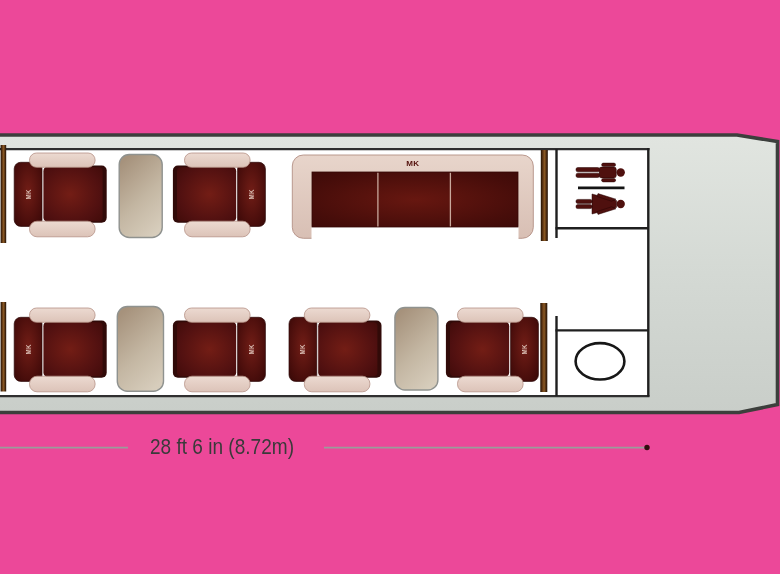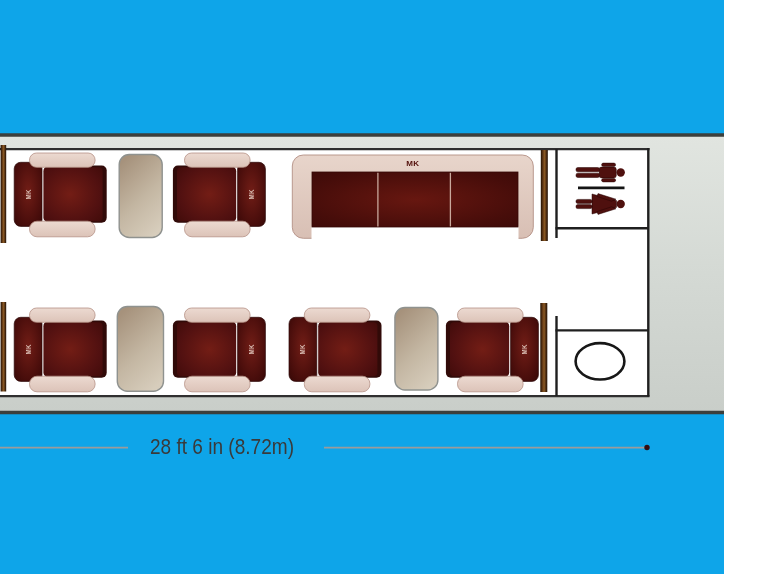--- a/index.html
+++ b/index.html
@@ -1,16 +1,16 @@
 <!DOCTYPE html>
 <html><head>
 <meta charset="utf-8">
 <style>
 html,body{margin:0;padding:0;background:#fff;}
-#page{position:relative;width:724px;height:574px;background:#0ea5e9;overflow:hidden;font-family:"Liberation Sans",sans-serif;}
+#page{position:relative;width:780px;height:574px;background:#ec4899;overflow:hidden;font-family:"Liberation Sans",sans-serif;}
 </style>
 </head>
 <body>
 <div id="page">
 <svg width="780" height="574" viewBox="0 0 780 574">
 <defs>
 <linearGradient id="gBody" x1="0" y1="0" x2="0" y2="1">
 <stop offset="0" stop-color="#e1e5e0"></stop>
           <stop offset="0.5" stop-color="#d4d9d4"></stop>
           <stop offset="1" stop-color="#c9cec9"></stop>

